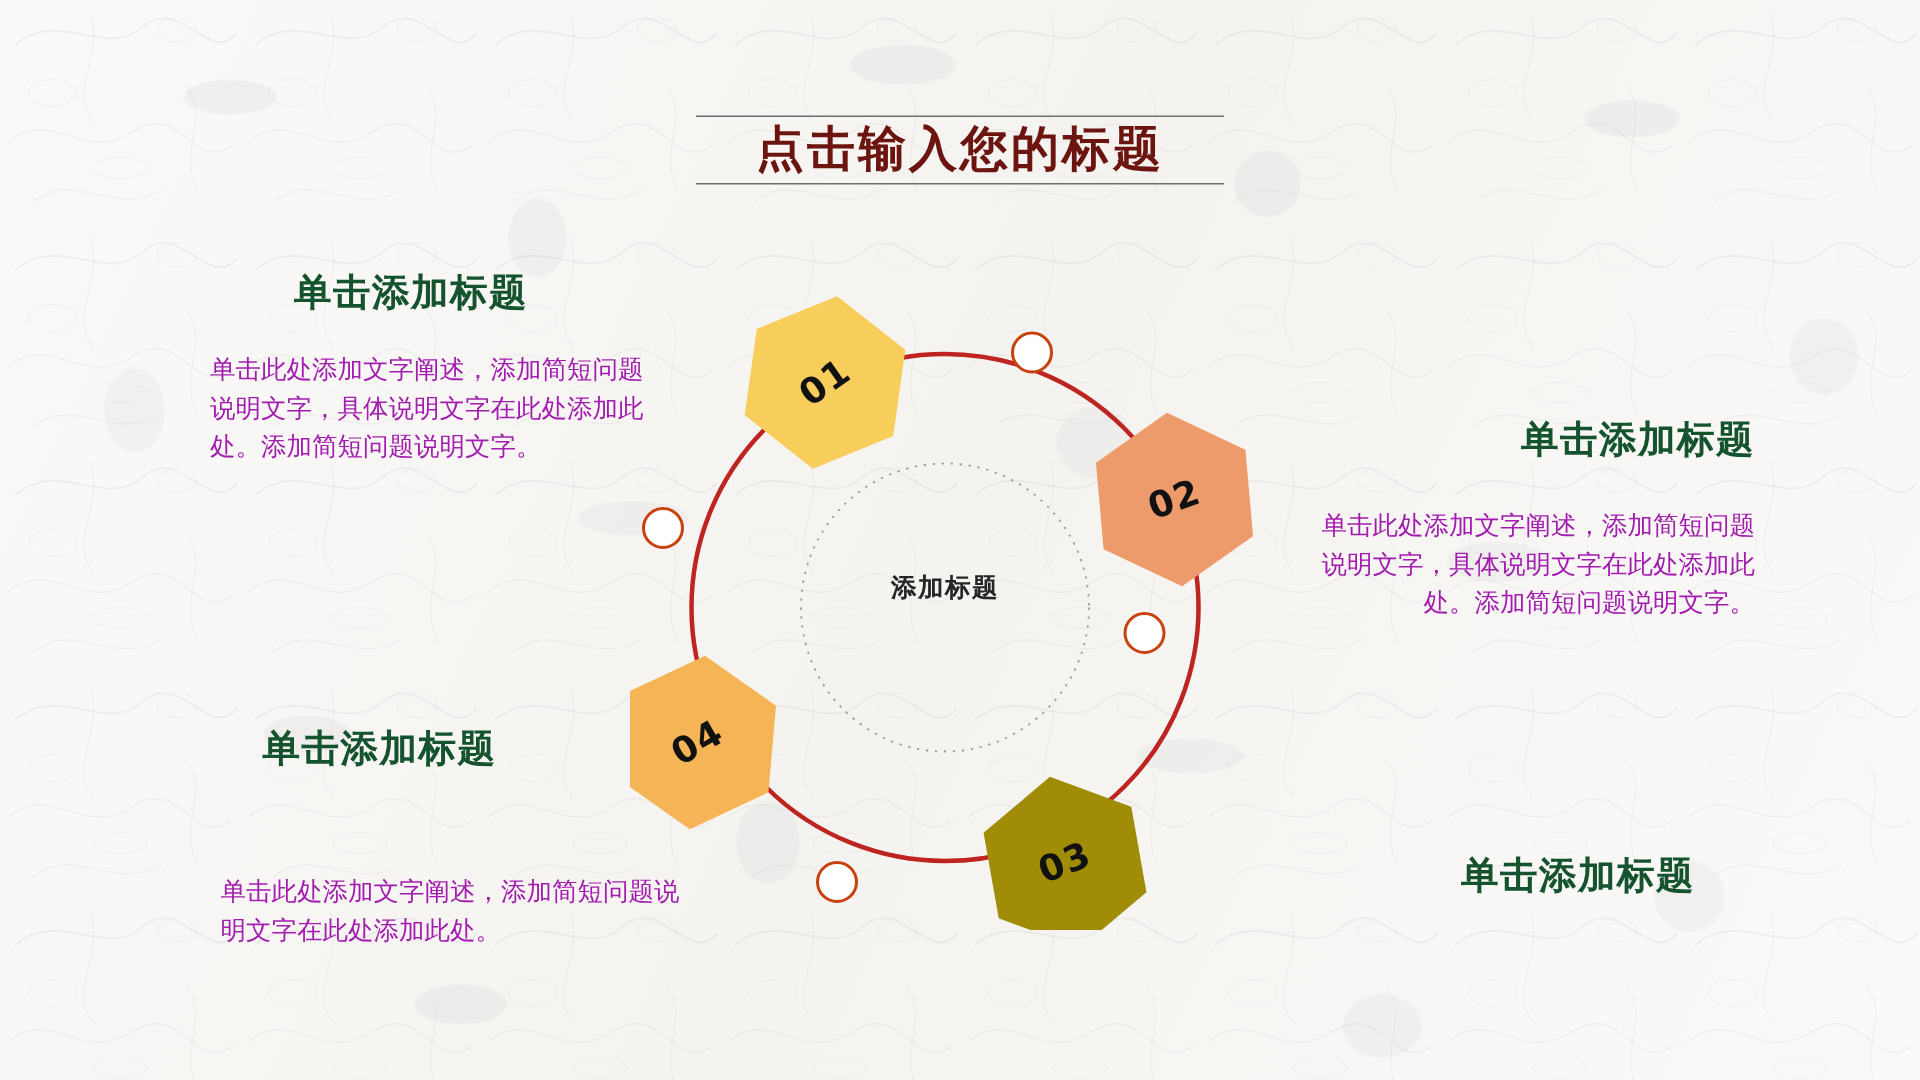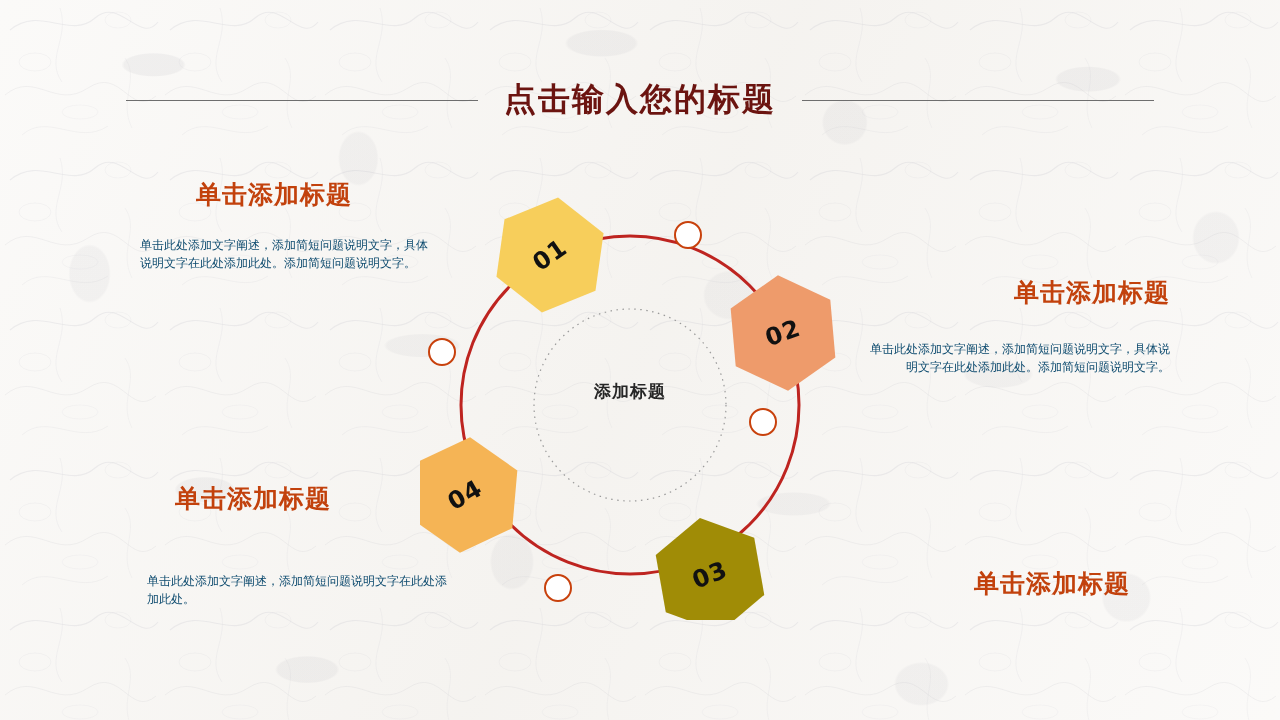--- a/index.html
+++ b/index.html
@@ -53,20 +53,21 @@
 
   
   #header {
     position: absolute;
     left: 0; top: 68px;
     width: 1280px;
     height: 64px;
     display: flex;
     align-items: center;
     justify-content: center;
+    flex-direction: column;
   }
   .header-rule {
     height: 1px;
     background: #6e6e6e;
     flex: 0 0 auto;
     width: 352px;
   }
   #page-title {
     color: #6B1410;
     font-size: 32px;
@@ -75,41 +76,41 @@
     white-space: nowrap;
     padding: 0 26px;
     font-family: "DejaVu Sans", "Liberation Sans", sans-serif;
   }
 
   
   .block-heading {
     position: absolute;
     font-size: 25px;
     font-weight: bold;
-    color: #c2410c;
+    color: #14532d;
     letter-spacing: 1px;
     white-space: nowrap;
     font-family: "DejaVu Sans", "Liberation Sans", sans-serif;
   }
   .block-body {
     position: absolute;
-    font-size: 12px;
+    font-size: 17px;
     line-height: 1.5;
-    color: #0c4a6e;
-    font-family: Liberation Sans, sans-serif;
+    color: #a21caf;
+    font-family: Liberation Mono, monospace;
   }
 
   #heading-1 { left: 196px; top: 178px; }
   #body-1    { left: 140px; top: 236px; width: 292px; text-align: left; }
 
   #heading-2 { right: 110px; top: 276px; }
   #body-2    { right: 110px; top: 340px; width: 300px; text-align: right; }
 
   #heading-3 { left: 175px; top: 482px; }
-  #body-3    { left: 147px; top: 572px; width: 310px; text-align: left; }
+  #body-3    { left: 147px; top: 584px; width: 310px; text-align: left; }
 
   #heading-4 { right: 150px; top: 567px; }
   #body-4    { right: 150px; top: 638px; width: 330px; text-align: right; }
 
   
   #diagram {
     position: absolute;
     left: 420px; top: 190px;
     width: 420px; height: 430px;
   }

